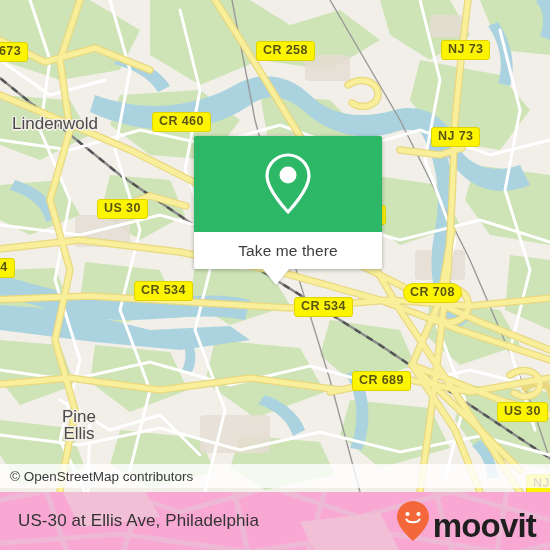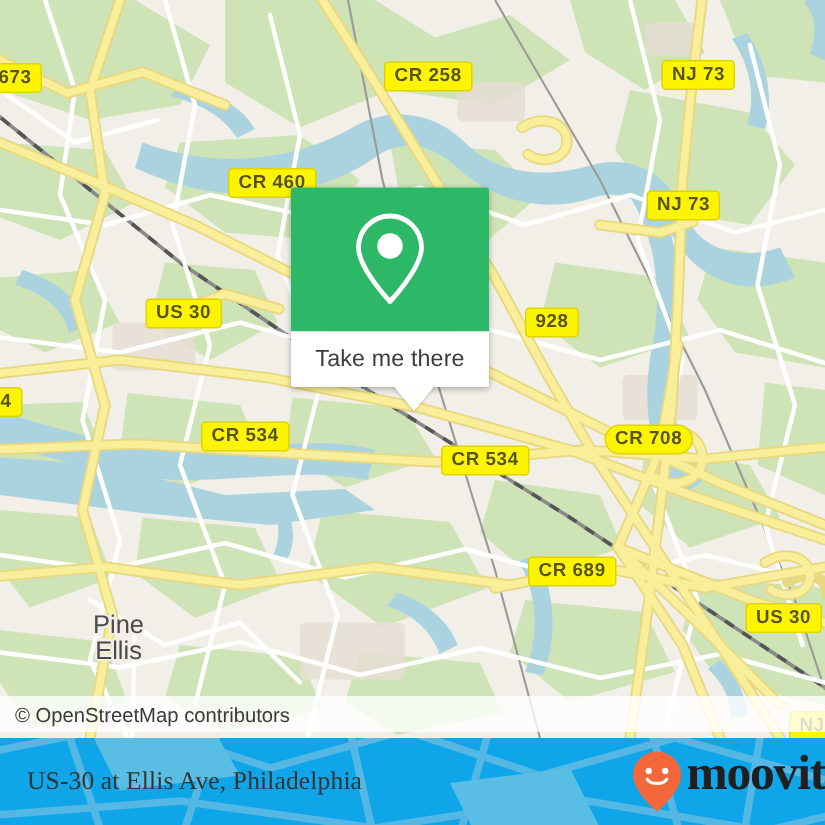--- a/index.html
+++ b/index.html
@@ -45,22 +45,22 @@
     text-shadow:
       1.5px 0 0 #f2efe9, -1.5px 0 0 #f2efe9, 0 1.5px 0 #f2efe9, 0 -1.5px 0 #f2efe9,
       1px 1px 0 #f2efe9, -1px -1px 0 #f2efe9, 1px -1px 0 #f2efe9, -1px 1px 0 #f2efe9;
     font-family: "Liberation Sans", sans-serif;
   }
   .place.two-line { line-height: 17px; text-align: center; }
 
   
   .callout {
     position: absolute;
-    left: 194px; top: 125px;
-    width: 132px; height: 133px;
+    left: 194px; top: 136px;
+    width: 188px; height: 133px;
     border-radius: 2px;
     box-shadow: 0 1px 4px rgba(0,0,0,.30);
     overflow: visible;
   }
   .callout-top {
     width: 100%; height: 96px;
     background: #2cb867;
     border-radius: 2px 2px 0 0;
     display: flex; align-items: center; justify-content: center;
   }
@@ -95,40 +95,40 @@
   .attrib span {
     margin-left: 10px;
     color: #3a3a3a;
     font-size: 13.5px;
   }
 
   
   .bottombar {
     position: absolute; left: 0; top: 492px;
     width: 550px; height: 58px;
-    background: #0ea5e9;
+    background: #f9a8d4;
     display: flex; align-items: center; justify-content: space-between;
     overflow: hidden;
-    font-family: Liberation Serif, serif;
   }
   .bottombar-watermark {
     position: absolute; left: 0; top: -10px; width: 550px; height: 80px;
     opacity: .35; pointer-events: none;
   }
   .bb-title {
     position: relative; z-index: 2;
     margin-left: 18px;
     color: #333333;
     font-size: 17px;
     letter-spacing: .1px;
     white-space: nowrap;
   }
   .brand {
     position: relative; z-index: 2;
-    display: flex; align-items: flex-start; gap: 2px;
+    margin-right: 14px;
+    display: flex; align-items: flex-end; gap: 2px;
   }
   .brand-word {
     color: #1f1f1f;
     font-size: 33px;
     font-weight: bold;
     letter-spacing: -0.8px;
     line-height: 33px;
   }
 </style>
 </head>
@@ -280,20 +280,23 @@
           <path d="M412,365 L440,300 L452,230"></path>
           <path d="M430,290 C455,282 470,292 468,308 C466,322 448,326 436,318"></path>
           <path d="M348,85 C362,76 378,82 378,94 C378,106 362,110 352,103"></path>
           <path d="M510,375 C524,366 540,372 540,384 C540,396 524,400 514,393"></path>
           <path d="M400,150 L440,155 L462,148"></path>
           <path d="M118,208 L150,196 L186,206"></path>
         </g>
       </g>
     </svg>
 
+    <div class="place" style="left:12px; top:114px;">
+      <span>Lindenwold</span>
+    </div>
     <div class="place two-line" style="left:62px; top:408px;">
       <div>Pine</div>
       <div>Ellis</div>
     </div>
 
     <div class="shield" style="left:-8px; top:42px;">
       <span>673</span></div>
     <div class="shield" style="left:256px; top:41px;">
       <span>CR 258</span></div>
     <div class="shield" style="left:441px; top:40px;">

